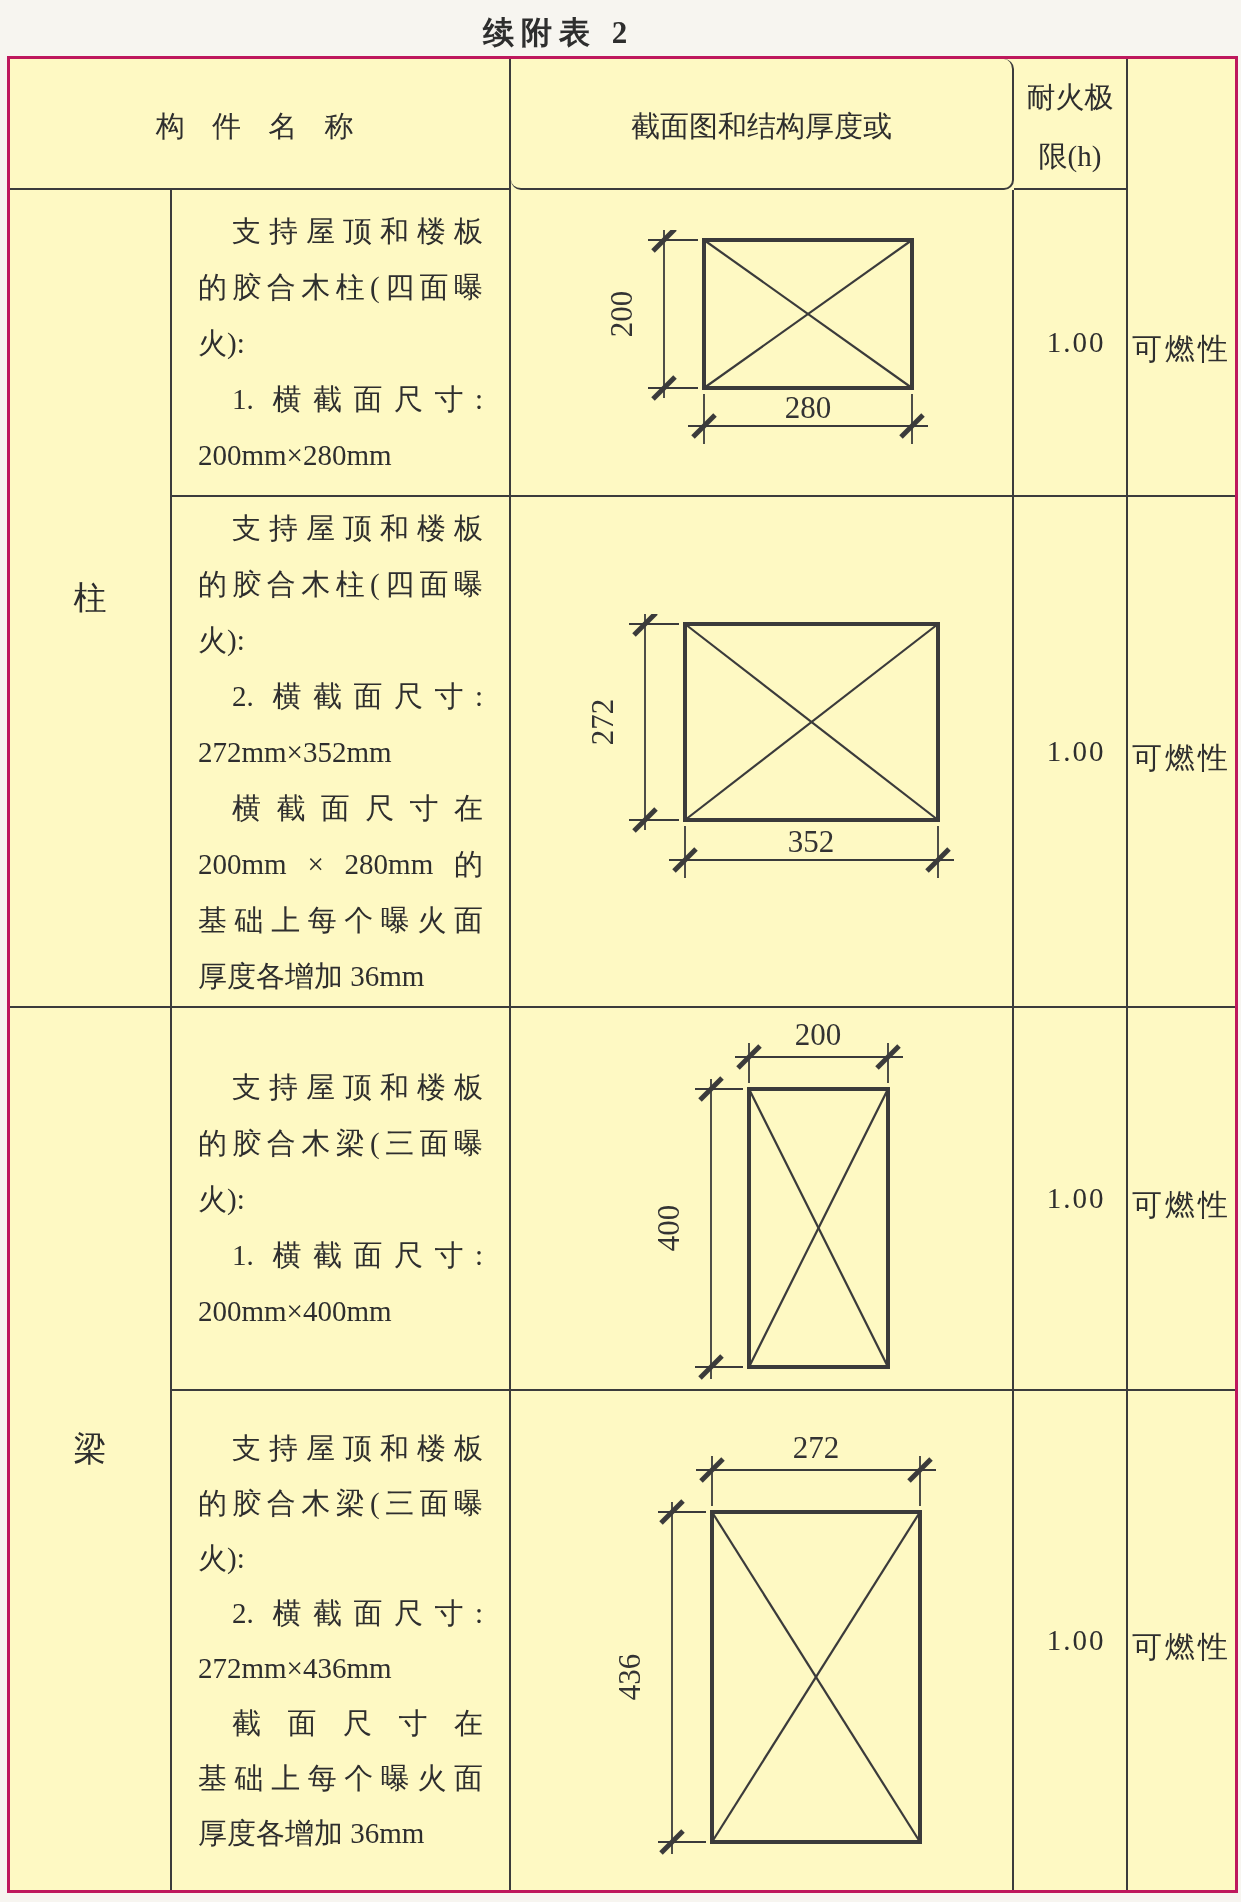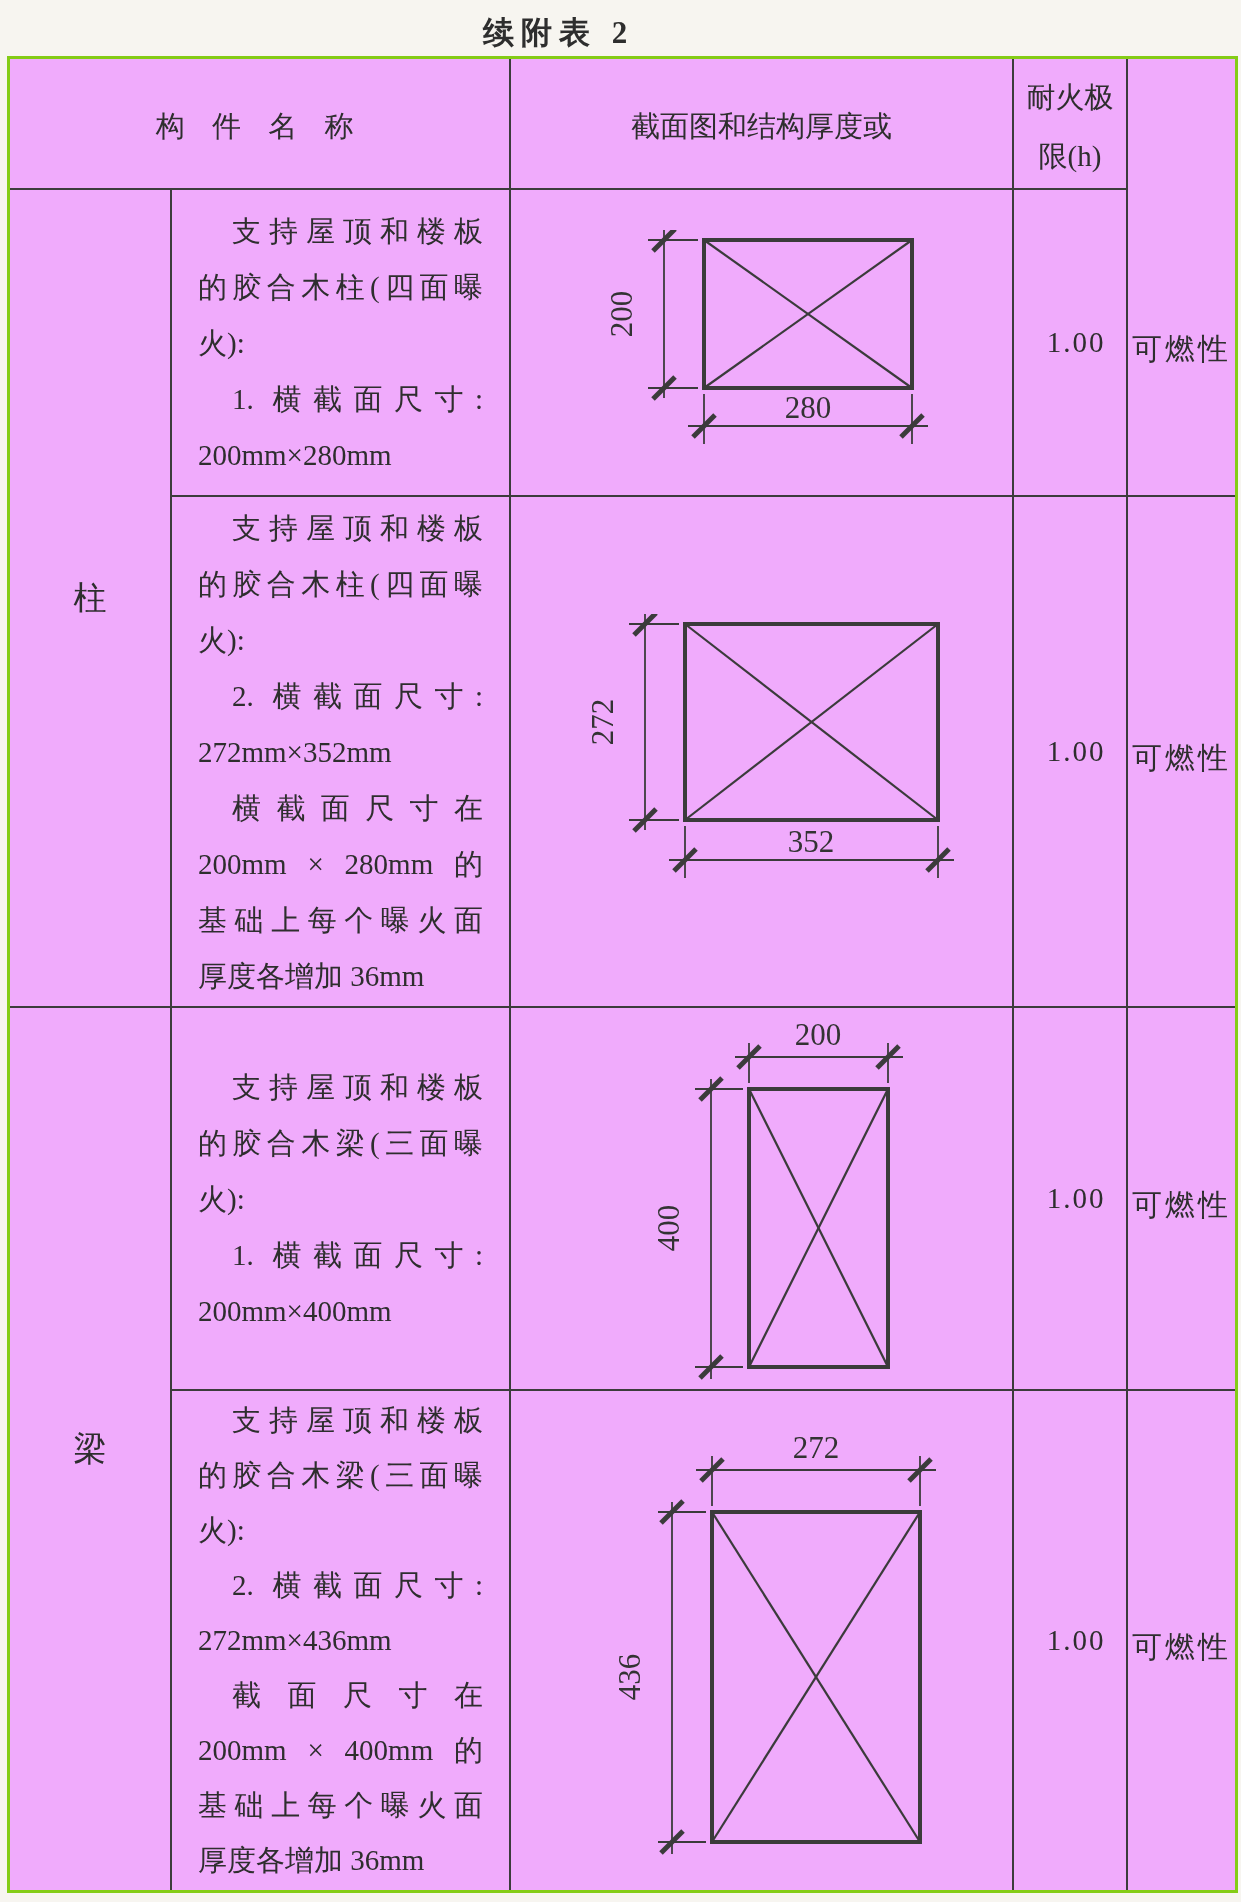--- a/index.html
+++ b/index.html
@@ -18,30 +18,30 @@
     padding-top:12px;
     height:44px;
     transform:translateX(-62px);
   }
   .tbl{
     margin-left:7px;
     width:1225px;
     display:grid;
     grid-template-columns:162px 339px 503px 114px 107px;
     grid-template-rows:131px 307px 511px 383px 499px;
-    border:3px solid #84cc16;
-    background:#f0abfc;
+    border:3px solid #be185d;
+    background:#fef9c3;
   }
   .cell{box-sizing:border-box;display:flex;flex-direction:column;justify-content:center;}
   .br{border-right:2px solid #3c3c3c;}
   .bb{border-bottom:2px solid #3c3c3c;}
   
   .hc{align-items:center;font-size:29px;line-height:59px;padding-top:6px;}
   .hc1{grid-column:1/3;grid-row:1;}
-  .hc2{grid-column:3;grid-row:1;}
+  .hc2{grid-column:3;grid-row:1;border-radius:10px;}
   .hc3{grid-column:4;grid-row:1;}
   .hc4{grid-column:5;grid-row:1;}
   .hc1 .hline{letter-spacing:10px;}
   
   .gcell{align-items:center;font-size:33px;}
   .g1{grid-column:1;grid-row:2/4;}
   .g2{grid-column:1;grid-row:4/6;}
   
   .desc{padding:4px 26px;font-size:29px;}
   .desc-line{line-height:56px;width:100%;}
@@ -191,21 +191,20 @@
     <div>可燃性</div>
   </div>
 
   <div class="cell desc lh55 c2 r5 br">
     <div class="desc-line jst ind">支持屋顶和楼板</div>
     <div class="desc-line jst">的胶合木梁(三面曝</div>
     <div class="desc-line">火):</div>
     <div class="desc-line jst ind">2. 横截面尺寸:</div>
     <div class="desc-line">272mm×436mm</div>
     <div class="desc-line jst ind">截面尺寸在</div>
-    <div class="desc-line jst">200mm × 400mm 的</div>
     <div class="desc-line jst">基础上每个曝火面</div>
     <div class="desc-line">厚度各增加 36mm</div>
   </div>
   <div class="cell diag c3 r5 br">
     <svg width="380" height="430" viewBox="0 0 380 430">
       <text class="dim-label" x="244" y="32" text-anchor="middle">272</text>
       <line class="dline" x1="140" y1="30" x2="140" y2="80"></line>
       <line class="dline" x1="348" y1="30" x2="348" y2="80"></line>
       <line class="dline" x1="124" y1="44" x2="364" y2="44"></line>
       <line class="tick" x1="129" y1="55" x2="151" y2="33"></line>

